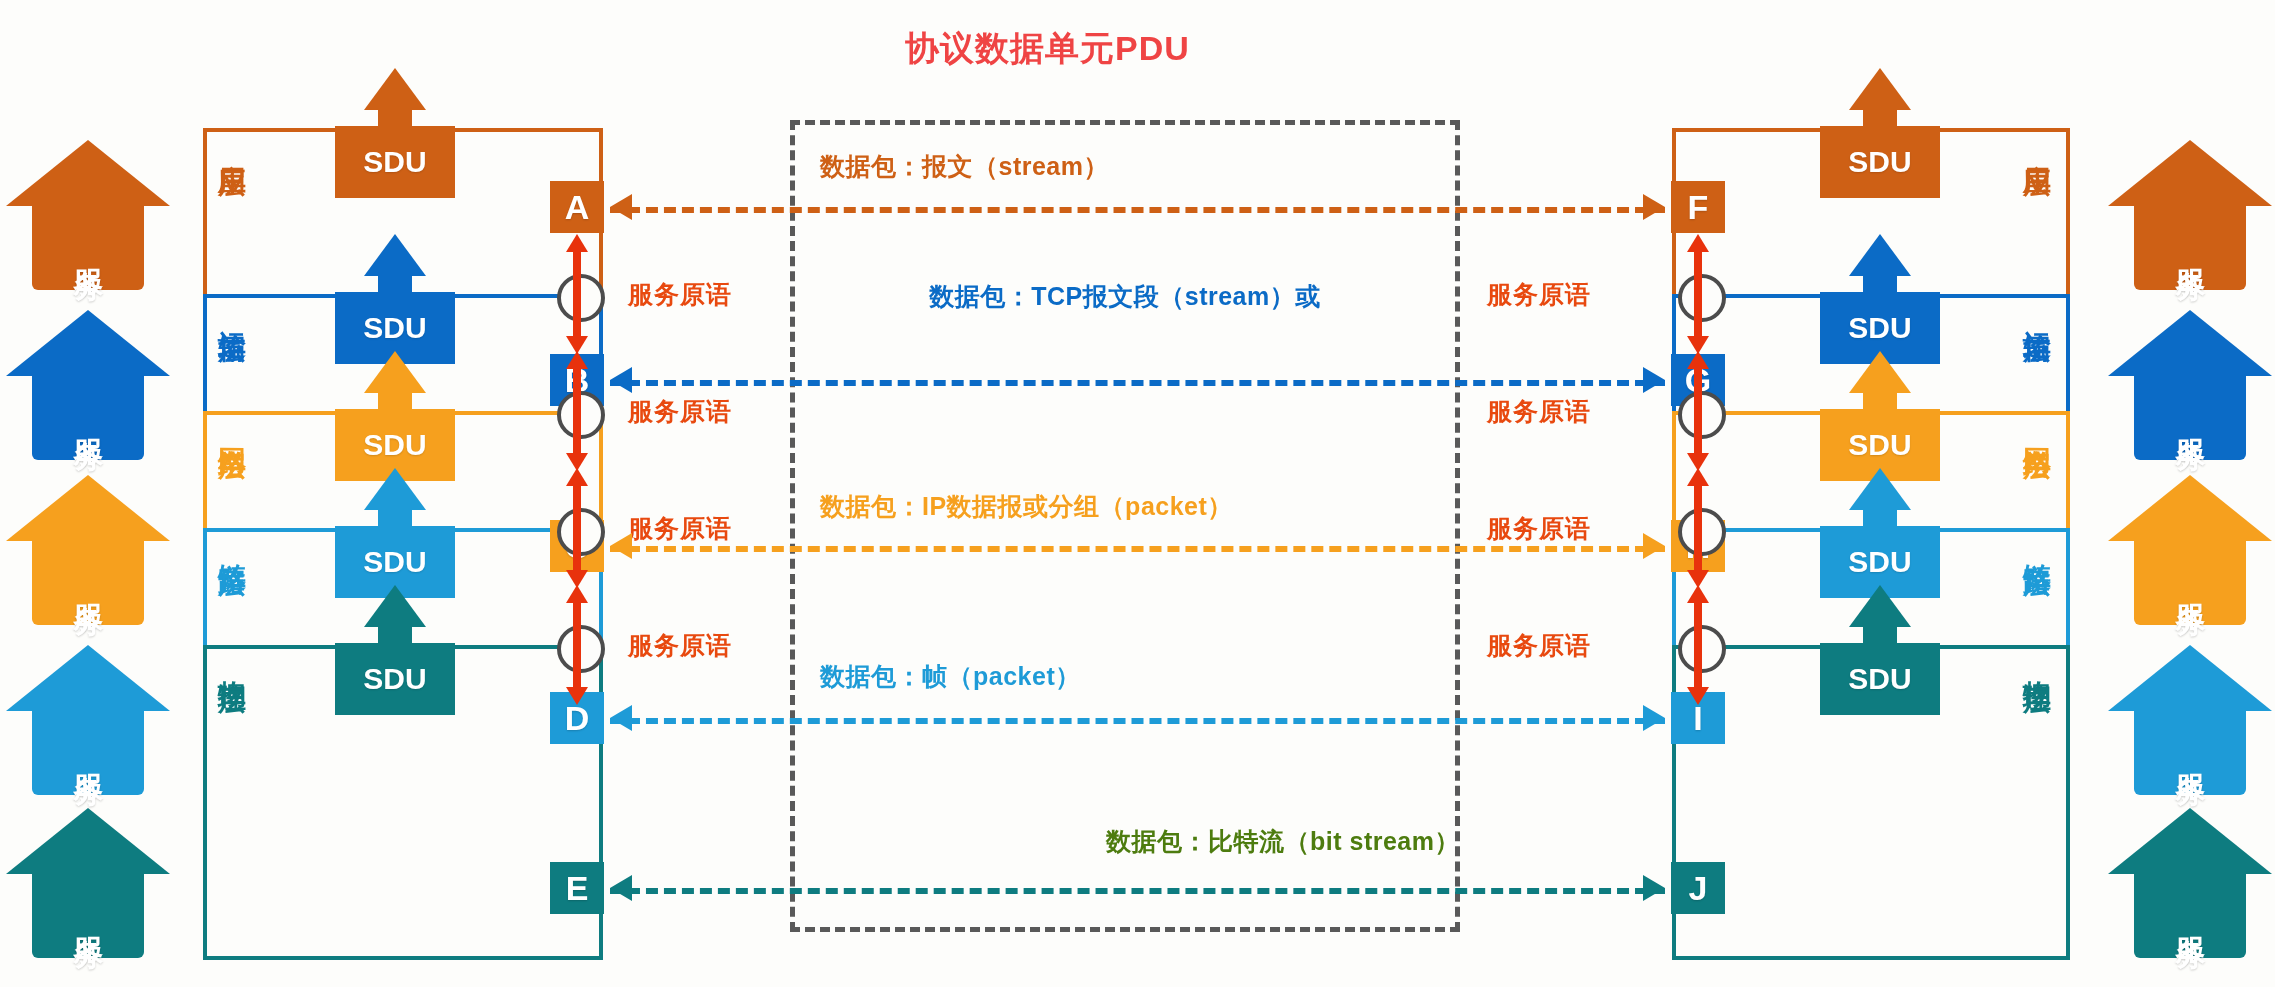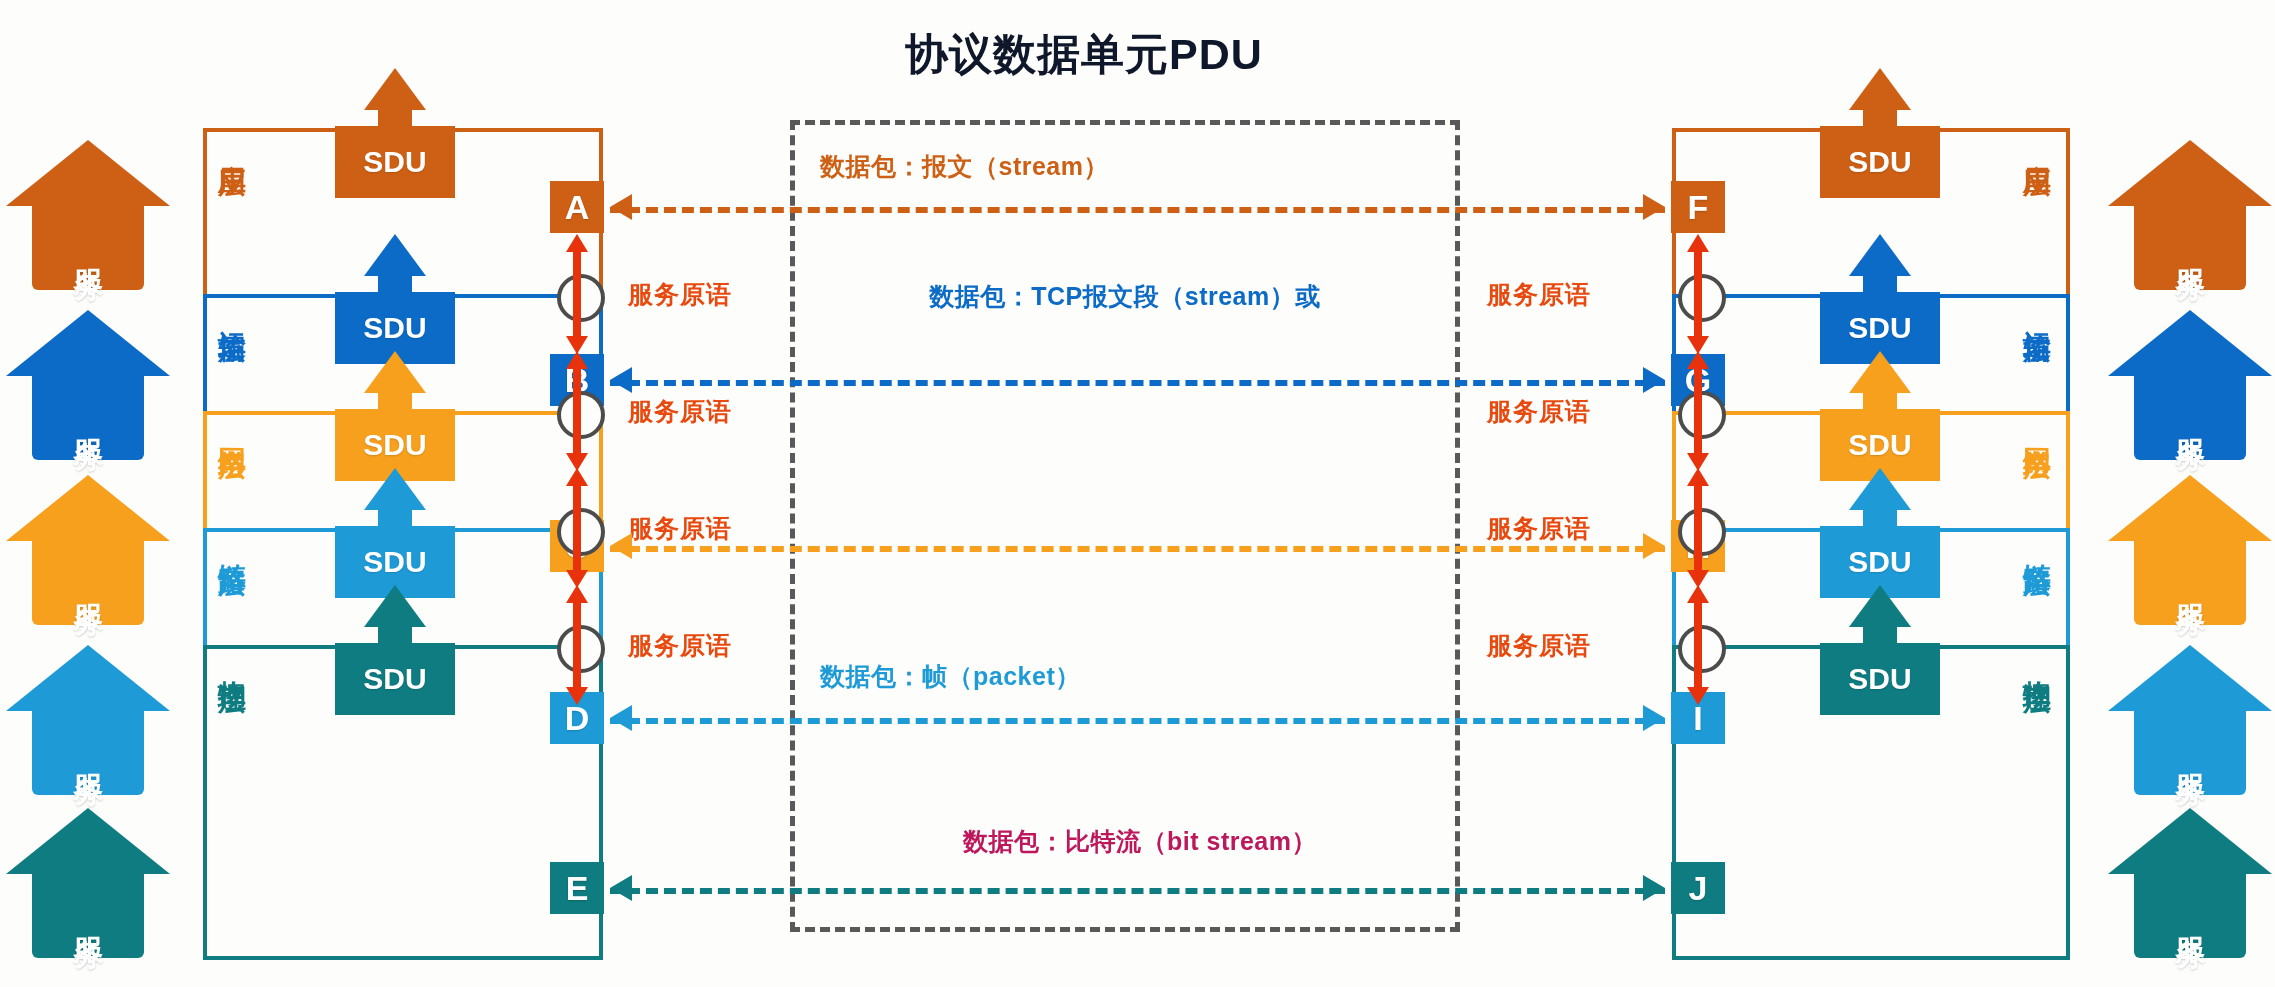--- a/index.html
+++ b/index.html
@@ -32,21 +32,21 @@
   
   .circ{position:absolute;border:4px solid #4c4c4c;border-radius:50%;background:#fdfdfb;}
   .dblarrow{position:absolute;}
 
   
   .primitive{position:absolute;color:#e8490f;font-weight:bold;font-size:25px;white-space:nowrap;
              letter-spacing:1px;}
 
   
   .pdu-box{position:absolute;box-sizing:border-box;border:5px dashed #595959;}
-  .pdu-title{position:absolute;color:#0f172a;font-weight:bold;font-size:43px;white-space:nowrap;
+  .pdu-title{position:absolute;color:#ef4444;font-weight:bold;font-size:34px;white-space:nowrap;
              letter-spacing:1px;}
   .pdu-label{position:absolute;font-weight:bold;font-size:25px;white-space:nowrap;line-height:1.32;
              letter-spacing:.5px;}
 
   
   .xline{position:absolute;height:0;border-top:6px dashed;}
   .arrowhead{position:absolute;width:0;height:0;}
 </style>
 </head>
 <body>
@@ -202,22 +202,23 @@
     <div class="xline" style="left: 610px; top: 718px; width: 1055px; border-top-color: rgb(30, 155, 215);"></div>
     <div class="arrowhead" style="left: 610px; top: 705px; border-top: 13px solid transparent; border-bottom: 13px solid transparent; border-right: 22px solid rgb(30, 155, 215);"></div>
     <div class="arrowhead" style="left: 1643px; top: 705px; border-top: 13px solid transparent; border-bottom: 13px solid transparent; border-left: 22px solid rgb(30, 155, 215);"></div>
     <div class="xline" style="left: 610px; top: 888px; width: 1055px; border-top-color: rgb(14, 124, 128);"></div>
     <div class="arrowhead" style="left: 610px; top: 875px; border-top: 13px solid transparent; border-bottom: 13px solid transparent; border-right: 22px solid rgb(14, 124, 128);"></div>
     <div class="arrowhead" style="left: 1643px; top: 875px; border-top: 13px solid transparent; border-bottom: 13px solid transparent; border-left: 22px solid rgb(14, 124, 128);"></div>
     <div class="pdu-label" style="color: rgb(206, 96, 21); top: 150px; left: 790px; width: 670px; text-align: left; padding-left: 30px; box-sizing: border-box;">数据包：报文（stream）</div>
     <div class="pdu-label" style="color: rgb(11, 107, 198); top: 280px; left: 790px; width: 670px; text-align: center; padding-left: 0px; box-sizing: border-box;">
       <div>数据包：TCP报文段（stream）或</div>
     </div>
+    <div class="pdu-label" style="color: rgb(246, 160, 30); top: 490px; left: 790px; width: 670px; text-align: left; padding-left: 30px; box-sizing: border-box;">数据包：IP数据报或分组（packet）</div>
     <div class="pdu-label" style="color: rgb(30, 155, 215); top: 660px; left: 790px; width: 670px; text-align: left; padding-left: 30px; box-sizing: border-box;">数据包：帧（packet）</div>
-    <div class="pdu-label" style="color: #be185d; top: 825px; left: 790px; width: 670px; text-align: center; padding-left: 30px; box-sizing: border-box;">数据包：比特流（bit stream）</div>
+    <div class="pdu-label" style="color: #4d7c0f; top: 825px; left: 790px; width: 670px; text-align: right; padding-left: 30px; box-sizing: border-box;">数据包：比特流（bit stream）</div>
     <div class="svc-arrow" style="left: 6px; top: 140px; width: 164px; height: 150px;">
       <div style="position: absolute; left: 0px; top: 0px; width: 0px; height: 0px; border-left: 82px solid transparent; border-right: 82px solid transparent; border-bottom: 66px solid rgb(206, 96, 21);"></div>
       <div style="position: absolute; left: 26px; top: 64px; width: 112px; height: 86px; background: rgb(206, 96, 21); border-radius: 0px 0px 6px 6px; display: flex; align-items: center; justify-content: center;">
         <div class="vtext">服务</div>
       </div>
     </div>
     <div class="svc-arrow" style="left: 2108px; top: 140px; width: 164px; height: 150px;">
       <div style="position: absolute; left: 0px; top: 0px; width: 0px; height: 0px; border-left: 82px solid transparent; border-right: 82px solid transparent; border-bottom: 66px solid rgb(206, 96, 21);"></div>
       <div style="position: absolute; left: 26px; top: 64px; width: 112px; height: 86px; background: rgb(206, 96, 21); border-radius: 0px 0px 6px 6px; display: flex; align-items: center; justify-content: center;">
         <div class="vtext">服务</div>

